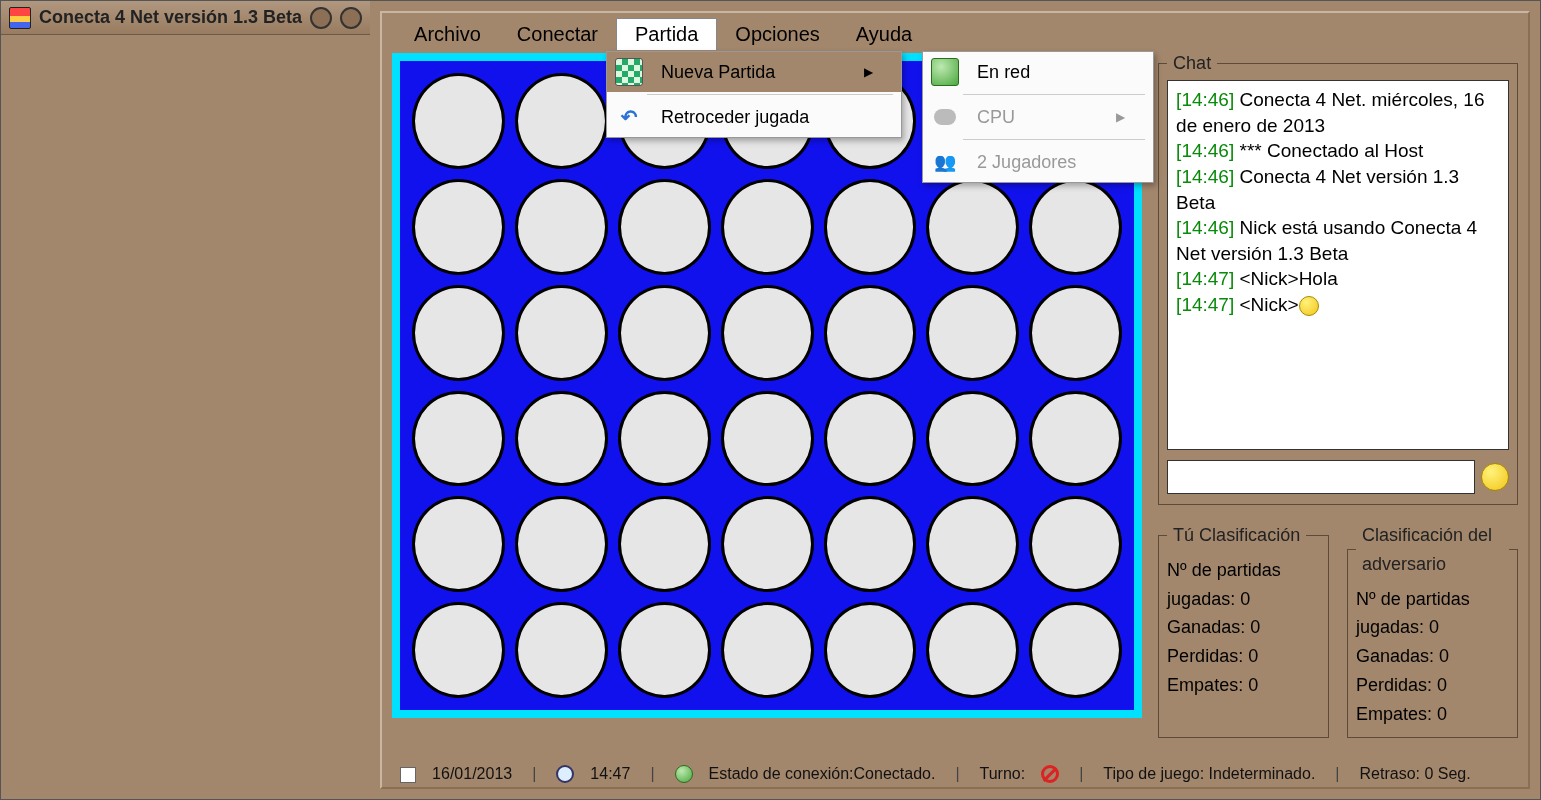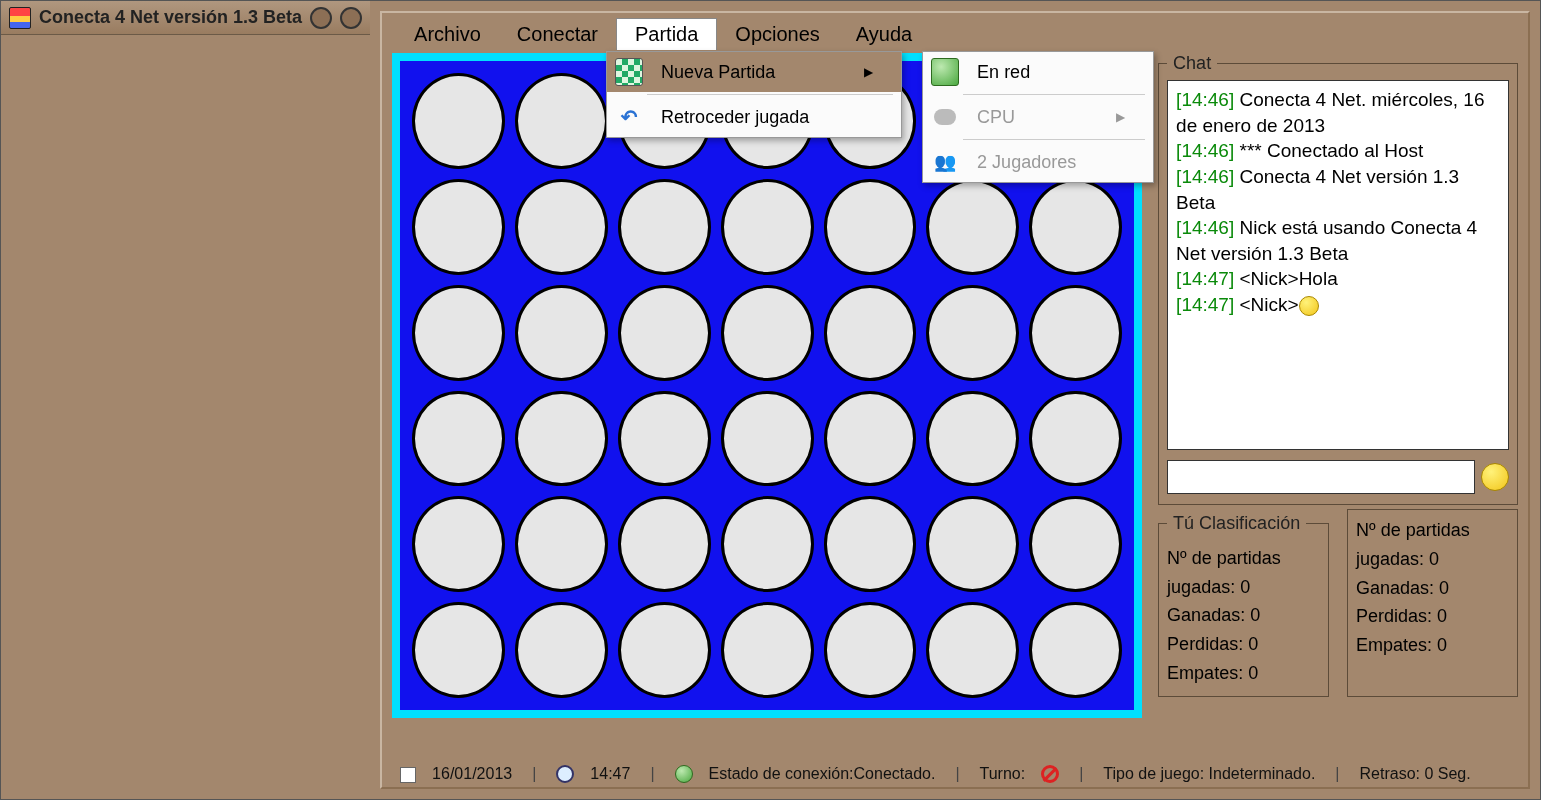--- a/index.html
+++ b/index.html
@@ -130,21 +130,21 @@
 }
 .board .cell {
   background: #e6e6e6;
   border: 3px solid #000;
   border-radius: 50%;
 }
 .right-col {
   flex: 1;
   display: flex;
   flex-direction: column;
-  gap: 4px;
+  gap: 16px;
 }
 fieldset {
   border: 1px solid #5c4b39;
   padding: 6px 8px 10px 8px;
 }
 legend {
   font-size: 18px;
   padding: 0 6px;
   color: #222;
 }
@@ -374,20 +374,21 @@
 
         <div class="scores">
           <fieldset>
             <legend>Tú Clasificación</legend>
             <div>Nº de partidas jugadas: 0</div>
             <div>Ganadas: 0</div>
             <div>Perdidas: 0</div>
             <div>Empates: 0</div>
           </fieldset>
           <fieldset>
+            <legend>Clasificación del adversario</legend>
             <div>Nº de partidas jugadas: 0</div>
             <div>Ganadas: 0</div>
             <div>Perdidas: 0</div>
             <div>Empates: 0</div>
           </fieldset>
         </div>
       </div>
     </div>
 
     <div class="statusbar">

